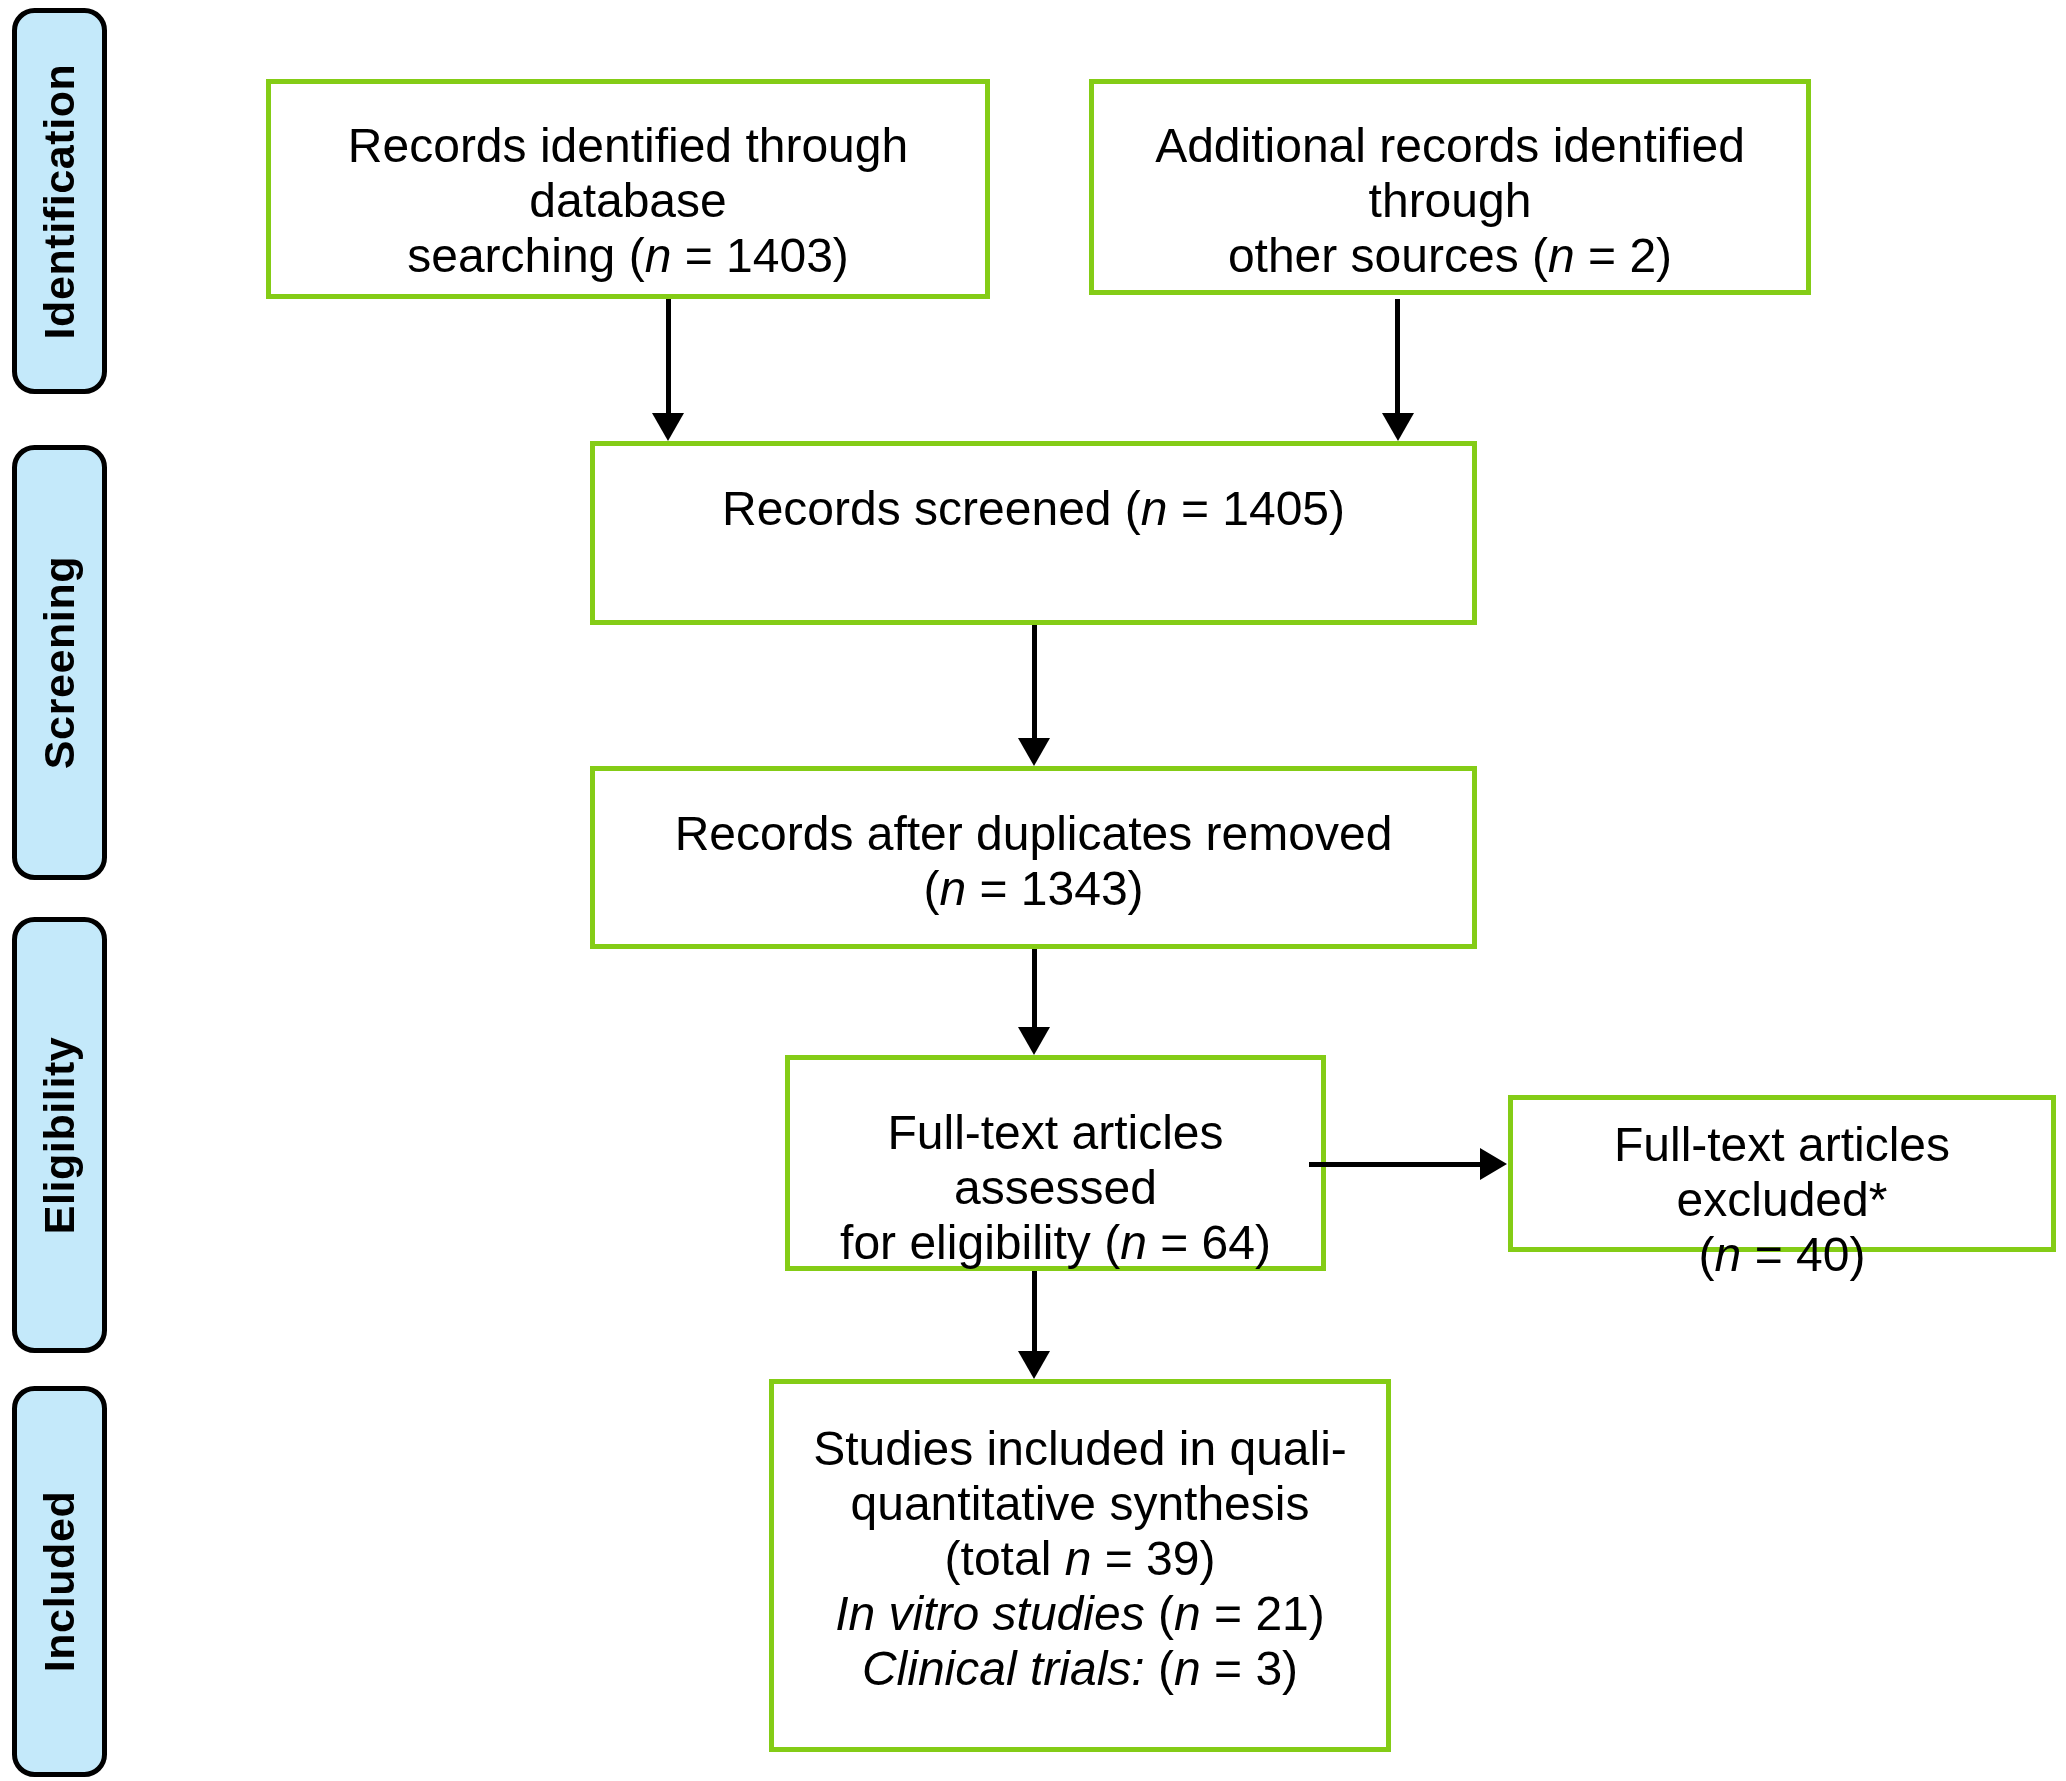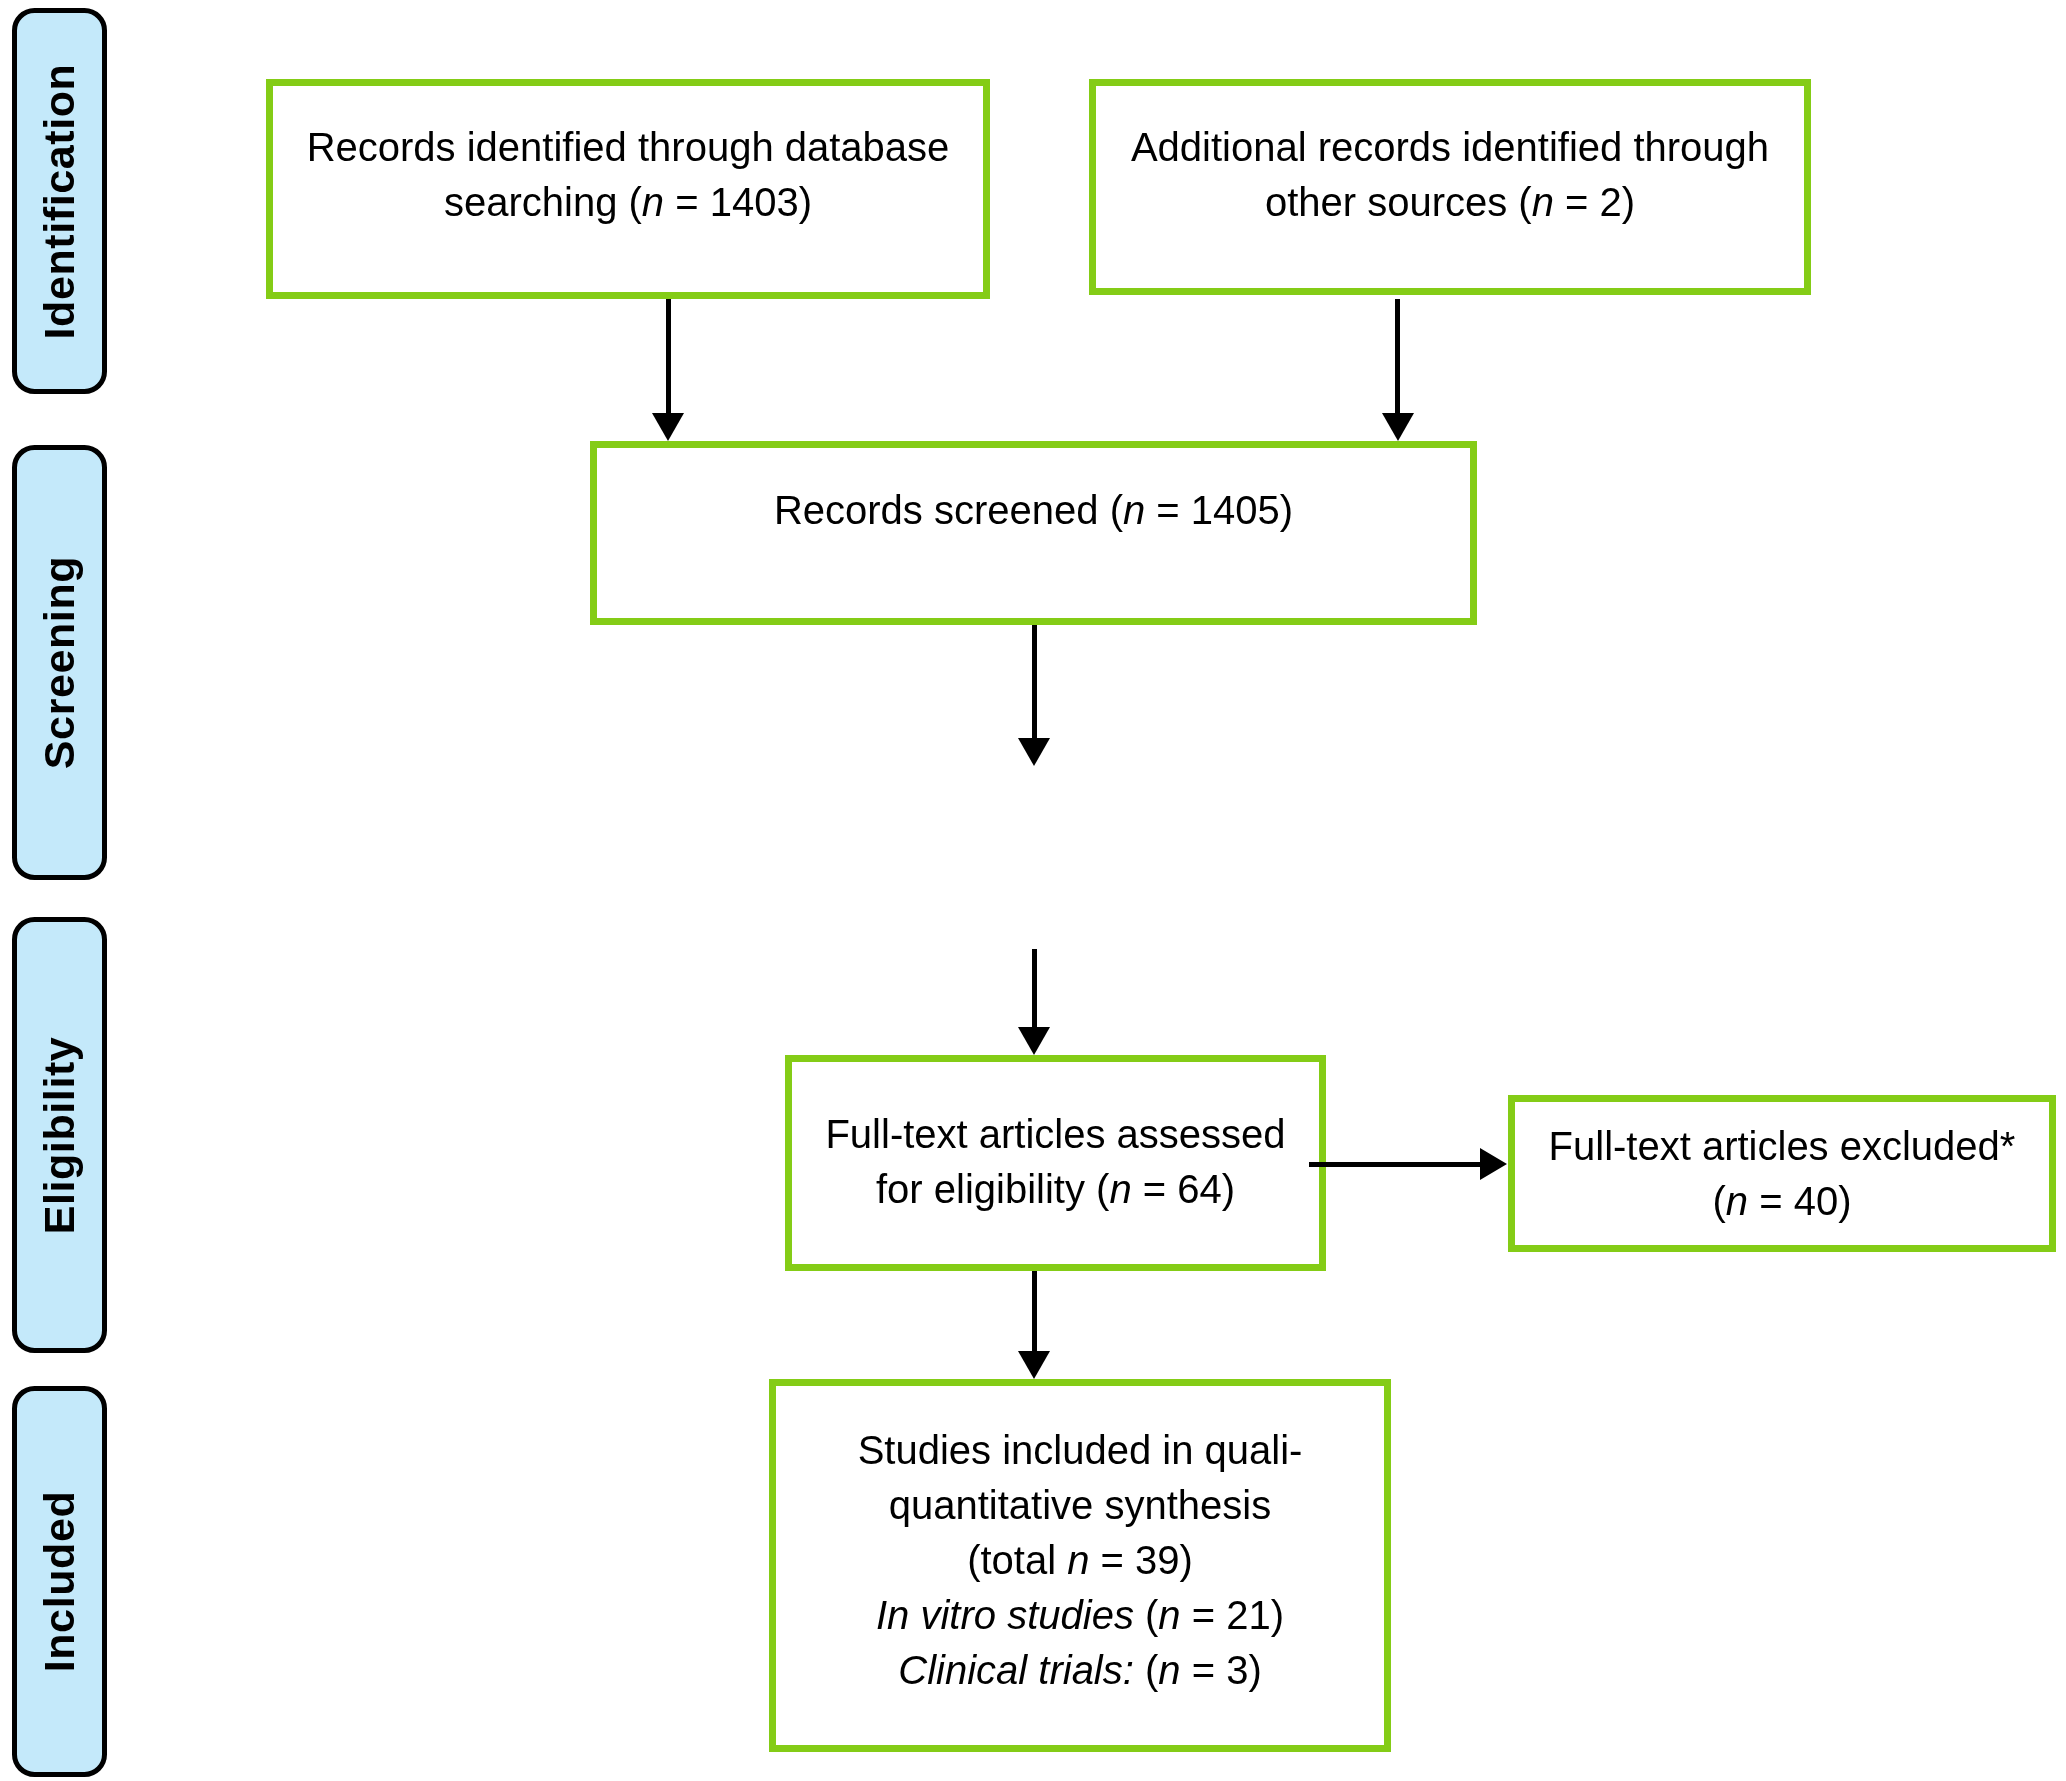--- a/index.html
+++ b/index.html
@@ -28,24 +28,24 @@
     letter-spacing:0.6px;
   }
   .s1{top:8.4px;height:386px;}
   .s2{top:445px;height:435px;}
   .s3{top:917px;height:436px;}
   .s4{top:1386px;height:391px;}
   
   .fbox{
     position:absolute;
     background:#ffffff;
-    border:7px solid #84cc16;
+    border:5px solid #84cc16;
     box-sizing:border-box;
     text-align:center;
-    font-size:40px;line-height:55px;
+    font-size:48px;line-height:55px;
   }
   .fbox .it{font-style:italic;}
   .b1{left:266px; top:79px; width:724px;height:220px;padding-top:34px;}
   .b2{left:1089px;top:79px; width:722px;height:216px;padding-top:34px;}
   .b3{left:590px;top:441px; width:887px;height:184px;padding-top:35px;}
   .b4{left:590px;top:766px;width:887px;height:183px;padding-top:35px;}
   .b5{left:769px;top:1055px;width:541px; height:216px;padding-top:45px;margin-left:16px;}
   .b6{left:1508px;top:1095px;width:548px; height:157px;padding-top:17px;}
   .b7{left:769px;top:1379px;width:622px; height:373px;padding-top:37px;}
   
@@ -98,20 +98,24 @@
       <div class="line"><span>Records identified through database</span></div>
       <div class="line"><span>searching (</span><span class="it">n</span><span> = 1403)</span></div>
     </div>
   <div class="fbox b2">
       <div class="line"><span>Additional records identified through</span></div>
       <div class="line"><span>other sources (</span><span class="it">n</span><span> = 2)</span></div>
     </div>
   <div class="fbox b3">
       <div class="line"><span>Records screened (</span><span class="it">n</span><span> = 1405)</span></div>
     </div>
+  <div class="fbox b4">
+      <div class="line"><span>Records after duplicates removed</span></div>
+      <div class="line"><span>(</span><span class="it">n</span><span> = 1343)</span></div>
+    </div>
   <div class="fbox b5">
       <div class="line"><span>Full-text articles assessed</span></div>
       <div class="line"><span>for eligibility (</span><span class="it">n</span><span> = 64)</span></div>
     </div>
   <div class="fbox b6">
       <div class="line"><span>Full-text articles excluded*</span></div>
       <div class="line"><span>(</span><span class="it">n</span><span> = 40)</span></div>
     </div>
   <div class="fbox b7">
       <div class="line"><span>Studies included in quali-</span></div>

